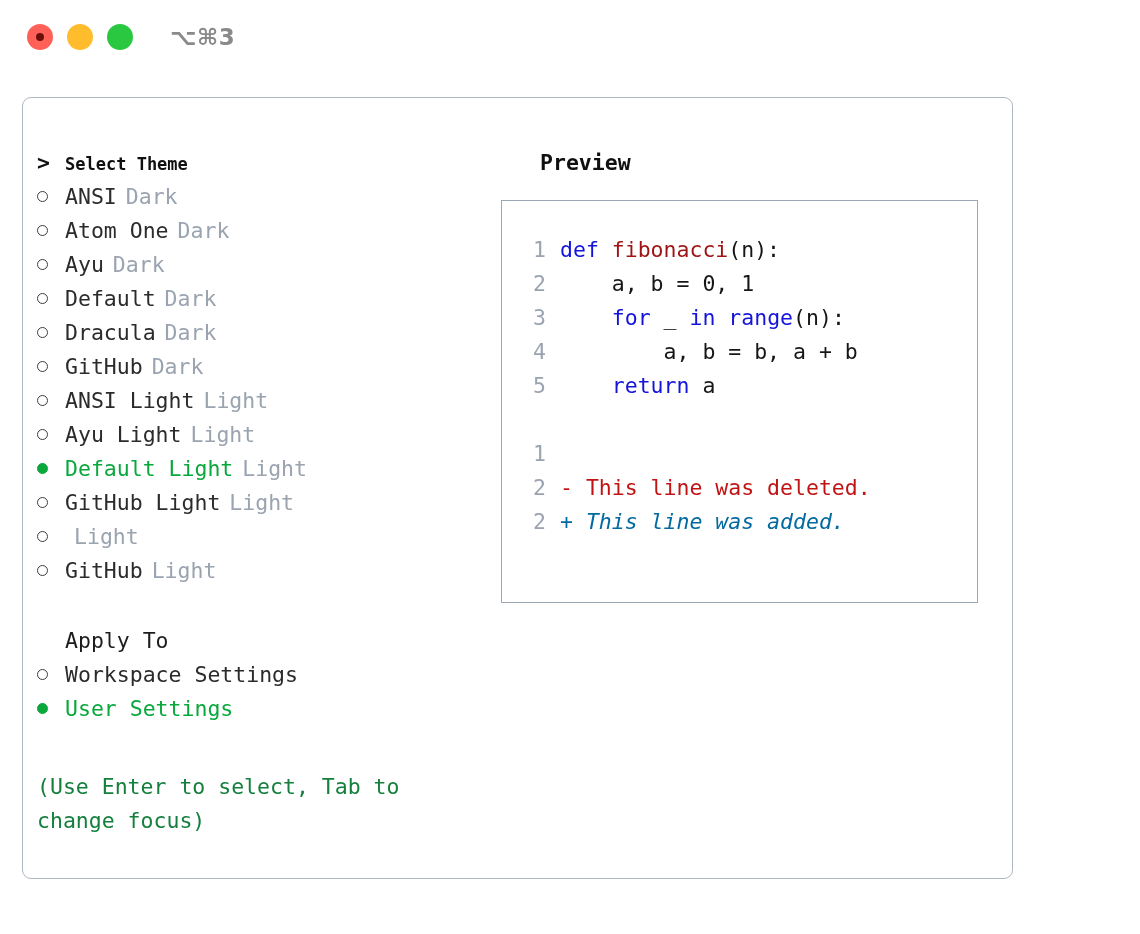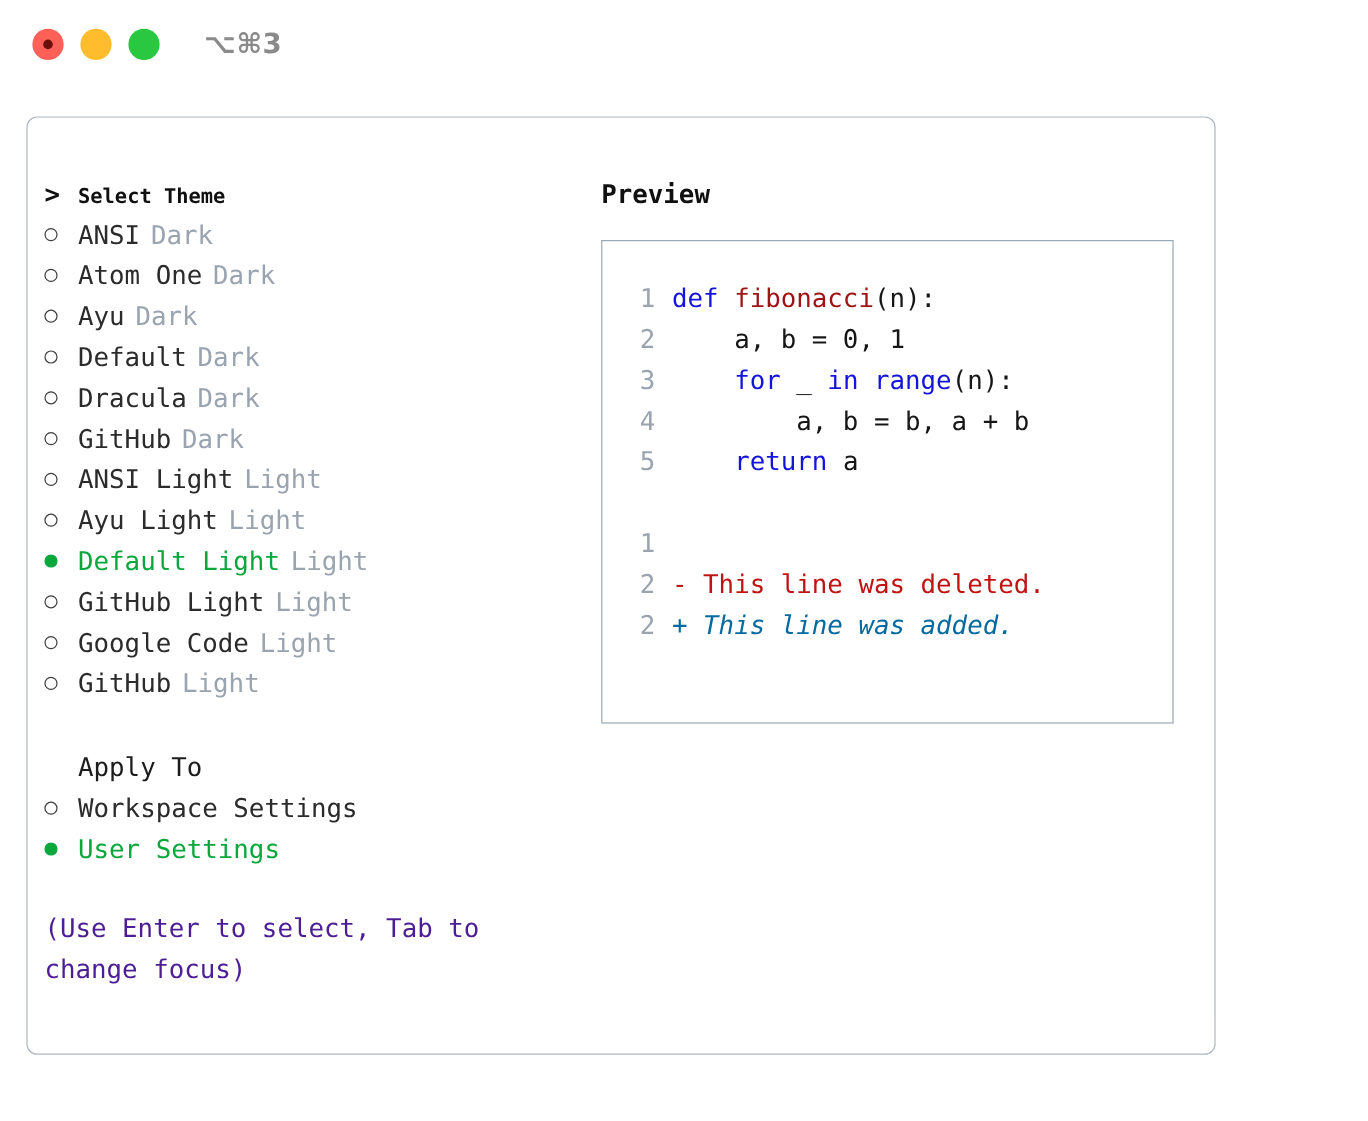--- a/index.html
+++ b/index.html
@@ -131,40 +131,41 @@
   .section-gap { height: 36px; }
   .section-head {
     height: 34px;
     font-size: 21.5px;
     line-height: 34px;
     color: #1c1c1c;
     padding-left: 28px;
   }
 
   .hint {
-    margin-top: 32px;
-    font-size: 21.5px;
-    line-height: 34px;
-    color: #4c1d95;
+    margin-top: 44px;
+    font-size: 21.5px;
+    line-height: 34px;
+    color: #15803d;
     width: 412px;
   }
 
   
   .right-col {
     position: absolute;
     left: 478px;
     top: 48px;
     width: 500px;
   }
   .preview-label {
     font-size: 21.5px;
     font-weight: bold;
     color: #101010;
     line-height: 34px;
     margin-bottom: 20px;
+    margin-left: 39px;
   }
   .preview-box {
     width: 477px;
     height: 403px;
     box-sizing: border-box;
     border: 1.8px solid #9aa8b5;
     background: #ffffff;
     padding: 32px 0 0 0;
   }
 
@@ -218,21 +219,21 @@
           <div class="list-row"><span class="marker marker-dot"></span><span class="row-title">ANSI</span><span class="row-kind">Dark</span></div>
           <div class="list-row"><span class="marker marker-dot"></span><span class="row-title">Atom One</span><span class="row-kind">Dark</span></div>
           <div class="list-row"><span class="marker marker-dot"></span><span class="row-title">Ayu</span><span class="row-kind">Dark</span></div>
           <div class="list-row"><span class="marker marker-dot"></span><span class="row-title">Default</span><span class="row-kind">Dark</span></div>
           <div class="list-row"><span class="marker marker-dot"></span><span class="row-title">Dracula</span><span class="row-kind">Dark</span></div>
           <div class="list-row"><span class="marker marker-dot"></span><span class="row-title">GitHub</span><span class="row-kind">Dark</span></div>
           <div class="list-row"><span class="marker marker-dot"></span><span class="row-title">ANSI Light</span><span class="row-kind">Light</span></div>
           <div class="list-row"><span class="marker marker-dot"></span><span class="row-title">Ayu Light</span><span class="row-kind">Light</span></div>
           <div class="list-row"><span class="marker marker-dot selected"></span><span class="row-title selected">Default Light</span><span class="row-kind">Light</span></div>
           <div class="list-row"><span class="marker marker-dot"></span><span class="row-title">GitHub Light</span><span class="row-kind">Light</span></div>
-          <div class="list-row"><span class="marker marker-dot"></span><span class="row-title">Google Code</span><span class="row-kind">Light</span></div>
+          <div class="list-row"><span class="marker marker-dot"></span><span class="row-kind">Light</span></div>
           <div class="list-row"><span class="marker marker-dot"></span><span class="row-title">GitHub</span><span class="row-kind">Light</span></div>
         </div>
 
       <div class="section-gap"></div>
 
       <div class="section-head">Apply To</div>
       <div id="apply-items">
           <div class="list-row"><span class="marker marker-dot"></span><span class="row-title">Workspace Settings</span></div>
           <div class="list-row"><span class="marker marker-dot selected"></span><span class="row-title selected">User Settings</span></div>
         </div>

